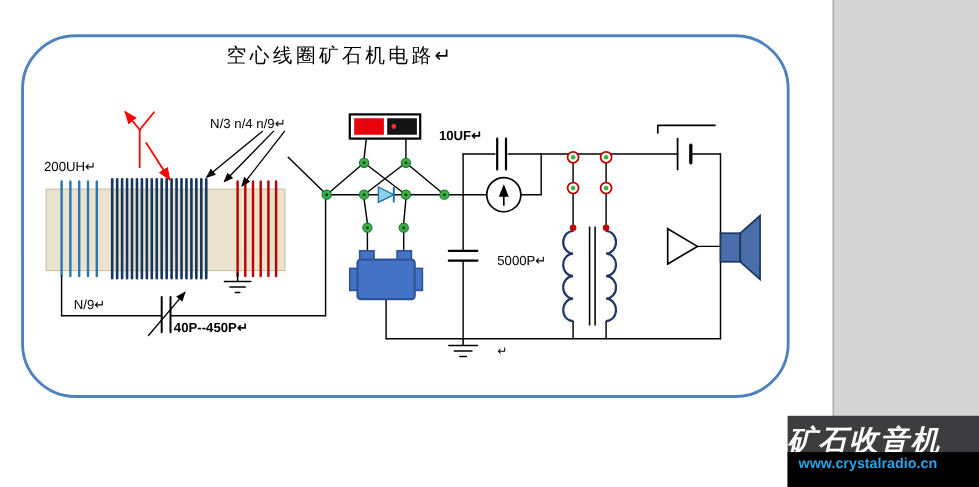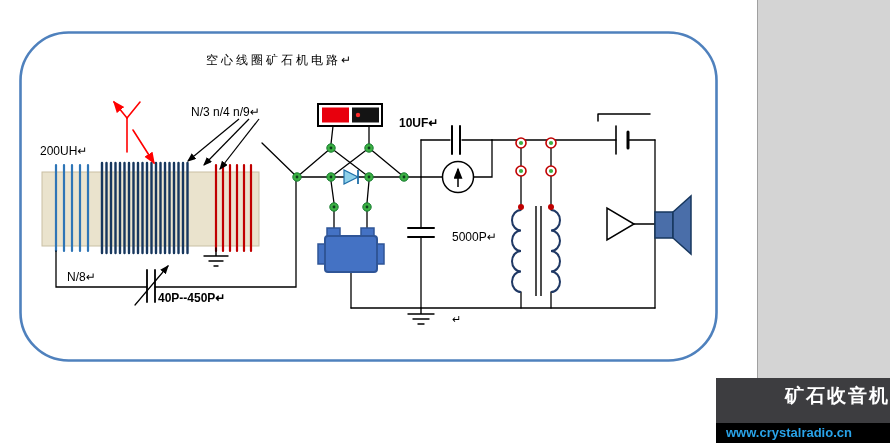--- a/index.html
+++ b/index.html
@@ -1,31 +1,31 @@
 <!DOCTYPE html>
 <html><head>
 <meta charset="utf-8">
 <style>
   html,body{margin:0;padding:0;background:#fff;}
   body{font-family:"Liberation Sans",sans-serif;}
   #screen{position:relative;width:890px;height:443px;background:#ffffff;overflow:hidden;}
   #page-margin{position:absolute;left:757px;top:0;width:133px;height:443px;background:#d4d4d4;border-left:1px solid #a0a0a0;}
   svg.circuit{position:absolute;left:0;top:0;}
   .lbl{position:absolute;color:#000;font-size:12px;white-space:nowrap;}
-  #title{position:absolute;left:206px;top:52px;font-size:12px;letter-spacing:3px;color:#000;white-space:nowrap;}
+  #title{position:absolute;left:206px;top:38px;font-size:18px;letter-spacing:3px;color:#000;white-space:nowrap;}
   #lbl-200uh{left:40px;top:144px;}
   #lbl-taps{left:191px;top:105px;}
   #lbl-10uf{left:399px;top:116px;font-weight:bold;}
   #lbl-5000p{left:452px;top:230px;}
   #lbl-varcap{left:158px;top:291px;font-weight:bold;}
   #lbl-n6{left:67px;top:270px;}
   #lbl-stray{left:452px;top:313px;font-size:11px;}
   #watermark{position:absolute;left:716px;top:378px;width:174px;height:65px;background:#3d3d40;}
-  #wm-brand{position:absolute;left:0;top:5px;width:100%;text-align:right;color:#ffffff;font-weight:bold;font-size:19px;letter-spacing:2px;}
-  #wm-bar{position:absolute;left:0;bottom:0;width:100%;height:20px;background:#000;}
+  #wm-brand{position:absolute;left:0;top:5px;width:100%;text-align:left;color:#ffffff;font-weight:bold;font-style:italic;font-size:26px;letter-spacing:2px;}
+  #wm-bar{position:absolute;left:0;bottom:0;width:100%;height:32px;background:#000;}
   #wm-url{color:#29a3e8;font-size:13px;font-weight:bold;line-height:20px;padding-left:10px;}
 </style>
 </head>
 <body>
 
 <div id="screen">
 
   <div id="page-margin"></div>
 
   <svg class="circuit" width="890" height="443" viewBox="0 0 890 443">
@@ -199,21 +199,21 @@
       <circle cx="367" cy="207" r="1.4" fill="#0c3b1c"></circle>
     </g>
   </svg>
 
   <div id="title">空心线圈矿石机电路↵</div>
   <div id="lbl-200uh" class="lbl">200UH↵</div>
   <div id="lbl-taps" class="lbl">N/3 n/4 n/9↵</div>
   <div id="lbl-10uf" class="lbl">10UF↵</div>
   <div id="lbl-5000p" class="lbl">5000P↵</div>
   <div id="lbl-varcap" class="lbl">40P--450P↵</div>
-  <div id="lbl-n6" class="lbl">N/8↵</div>
+  <div id="lbl-n6" class="lbl">N/9↵</div>
   <div id="lbl-stray" class="lbl">↵</div>
 
   <div id="watermark">
     <div id="wm-brand">矿石收音机</div>
     <div id="wm-bar">
       <div id="wm-url">www.crystalradio.cn</div>
     </div>
   </div>
 
 </div>

